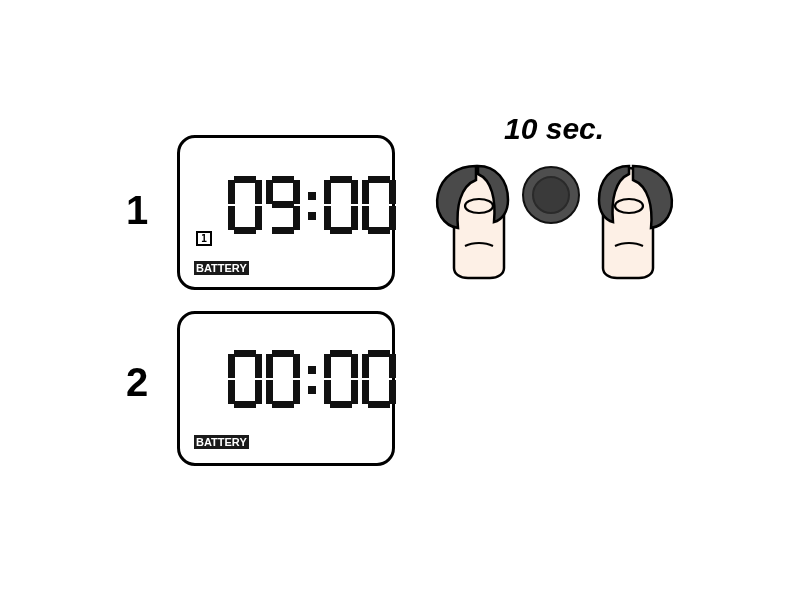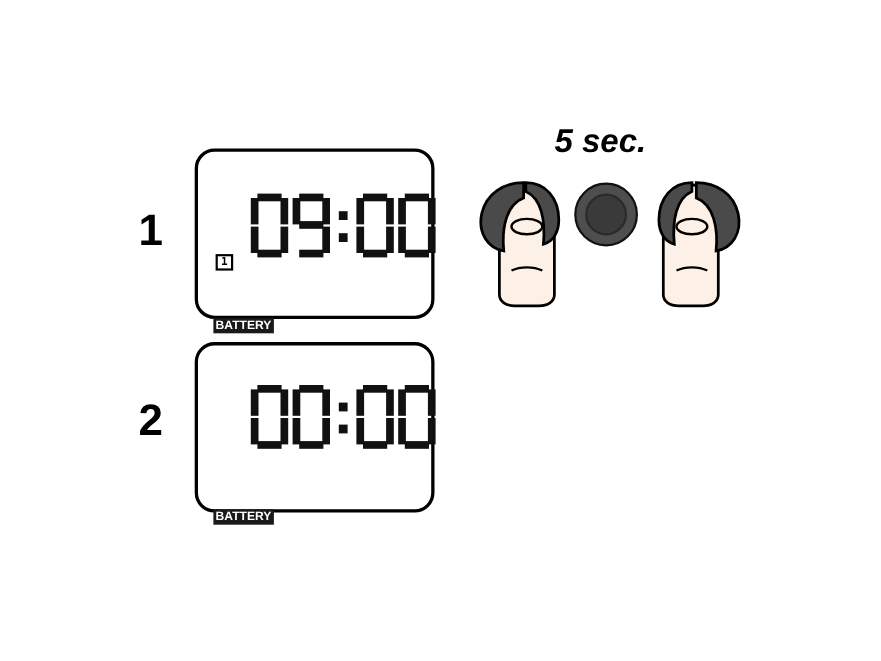--- a/index.html
+++ b/index.html
@@ -107,21 +107,20 @@
   .battery-label {
     position: absolute;
     background: #1a1a1a;
     color: #ffffff;
     font-family: "Liberation Sans", sans-serif;
     font-size: 11px;
     font-weight: bold;
     letter-spacing: 0px;
     padding: 1px 2px 1px 2px;
     line-height: 12px;
-    margin-top: 28px;
   }
   #battery-1 { left: 194px; top: 261px; }
   #battery-2 { left: 194px; top: 435px; }
 
   
   #duration-caption {
     position: absolute;
     left: 504px;
     top: 112px;
     font-family: "Liberation Sans", sans-serif;
@@ -263,21 +262,21 @@
         <span class="s c"></span>
       <span class="s d"></span>
         <span class="s e"></span>
         <span class="s f"></span>
 
     </div>
   </div>
 
   <div class="battery-label" id="battery-2">BATTERY</div>
 
-  <div id="duration-caption">5 sec.</div>
+  <div id="duration-caption">10 sec.</div>
 
   <div id="knob-outer"></div>
   <div id="knob-inner"></div>
 
   <svg class="hand" id="hand-left" viewBox="0 0 90 130">
 
     <path d="M46 18 C62 18 72 30 72 48 L72 118 C72 124 66 128 58 128 L36 128 C28 128 22 124 22 118 L22 62 C22 34 30 18 46 18 Z" fill="#fdf0e6" stroke="#000000" stroke-width="2.5"></path>
 
     <path d="M44 16 C26 16 10 26 6 44 C2 62 12 76 26 78 C24 58 28 36 44 30 Z" fill="#4a4a4a" stroke="#000000" stroke-width="2.5"></path>
     <path d="M46 16 C64 16 76 30 76 50 C76 62 70 70 62 72 C64 50 60 30 46 24 Z" fill="#4a4a4a" stroke="#000000" stroke-width="2.5"></path>

